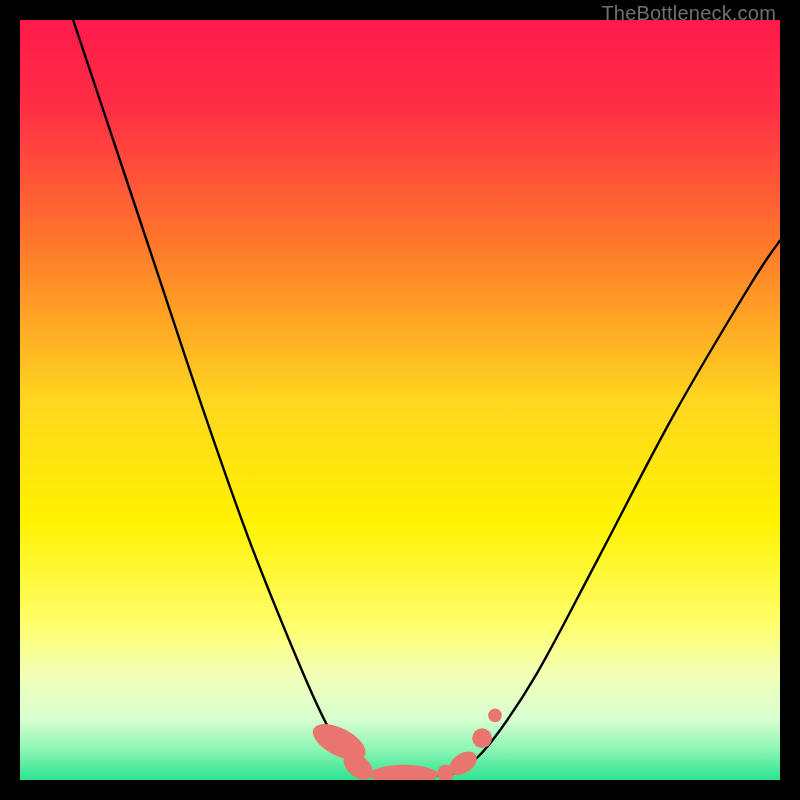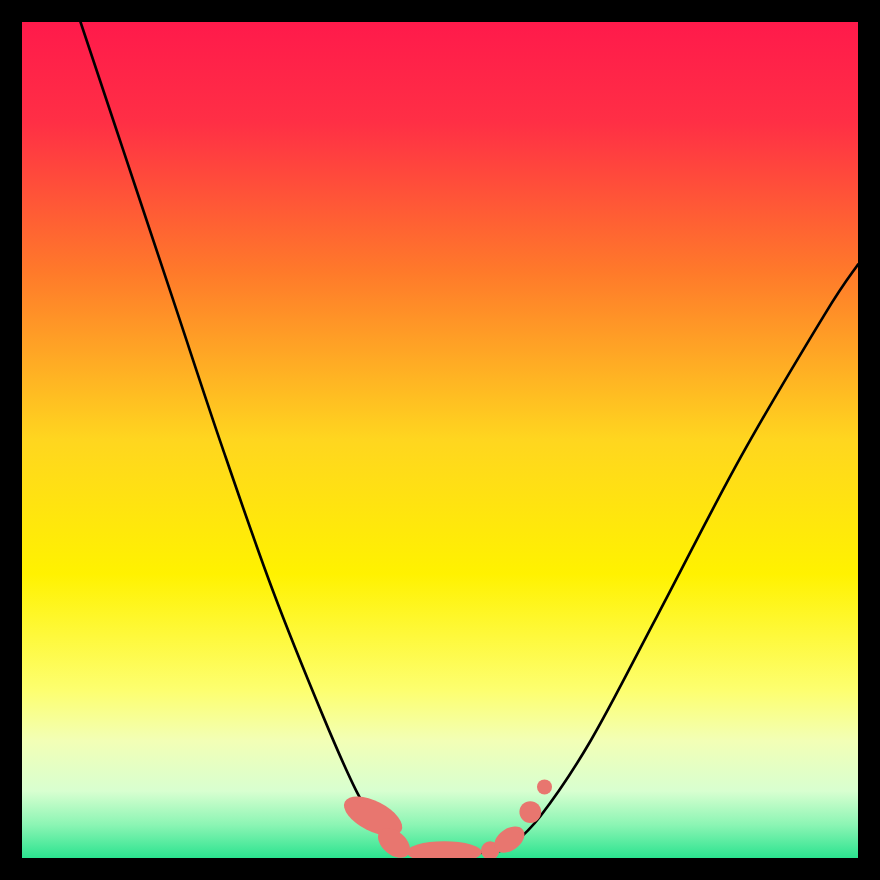--- a/index.html
+++ b/index.html
@@ -37,20 +37,21 @@
     z-index: 10;
   }
   svg {
     display: block;
   }
 </style>
 </head>
 <body>
 
 <div class="frame">
+  <div class="watermark">TheBottleneck.com</div>
 
   <div class="plot-area">
     <svg id="chart-svg" width="760" height="760" viewBox="0 0 760 760" preserveAspectRatio="none">
       <defs>
         <linearGradient id="bg-grad" x1="0" y1="0" x2="0" y2="1">
             <stop offset="0%" stop-color="#ff1a4b"></stop>
             <stop offset="12%" stop-color="#ff2f45"></stop>
             <stop offset="30%" stop-color="#ff7a2a"></stop>
             <stop offset="50%" stop-color="#ffd61f"></stop>
             <stop offset="66%" stop-color="#fff200"></stop>

